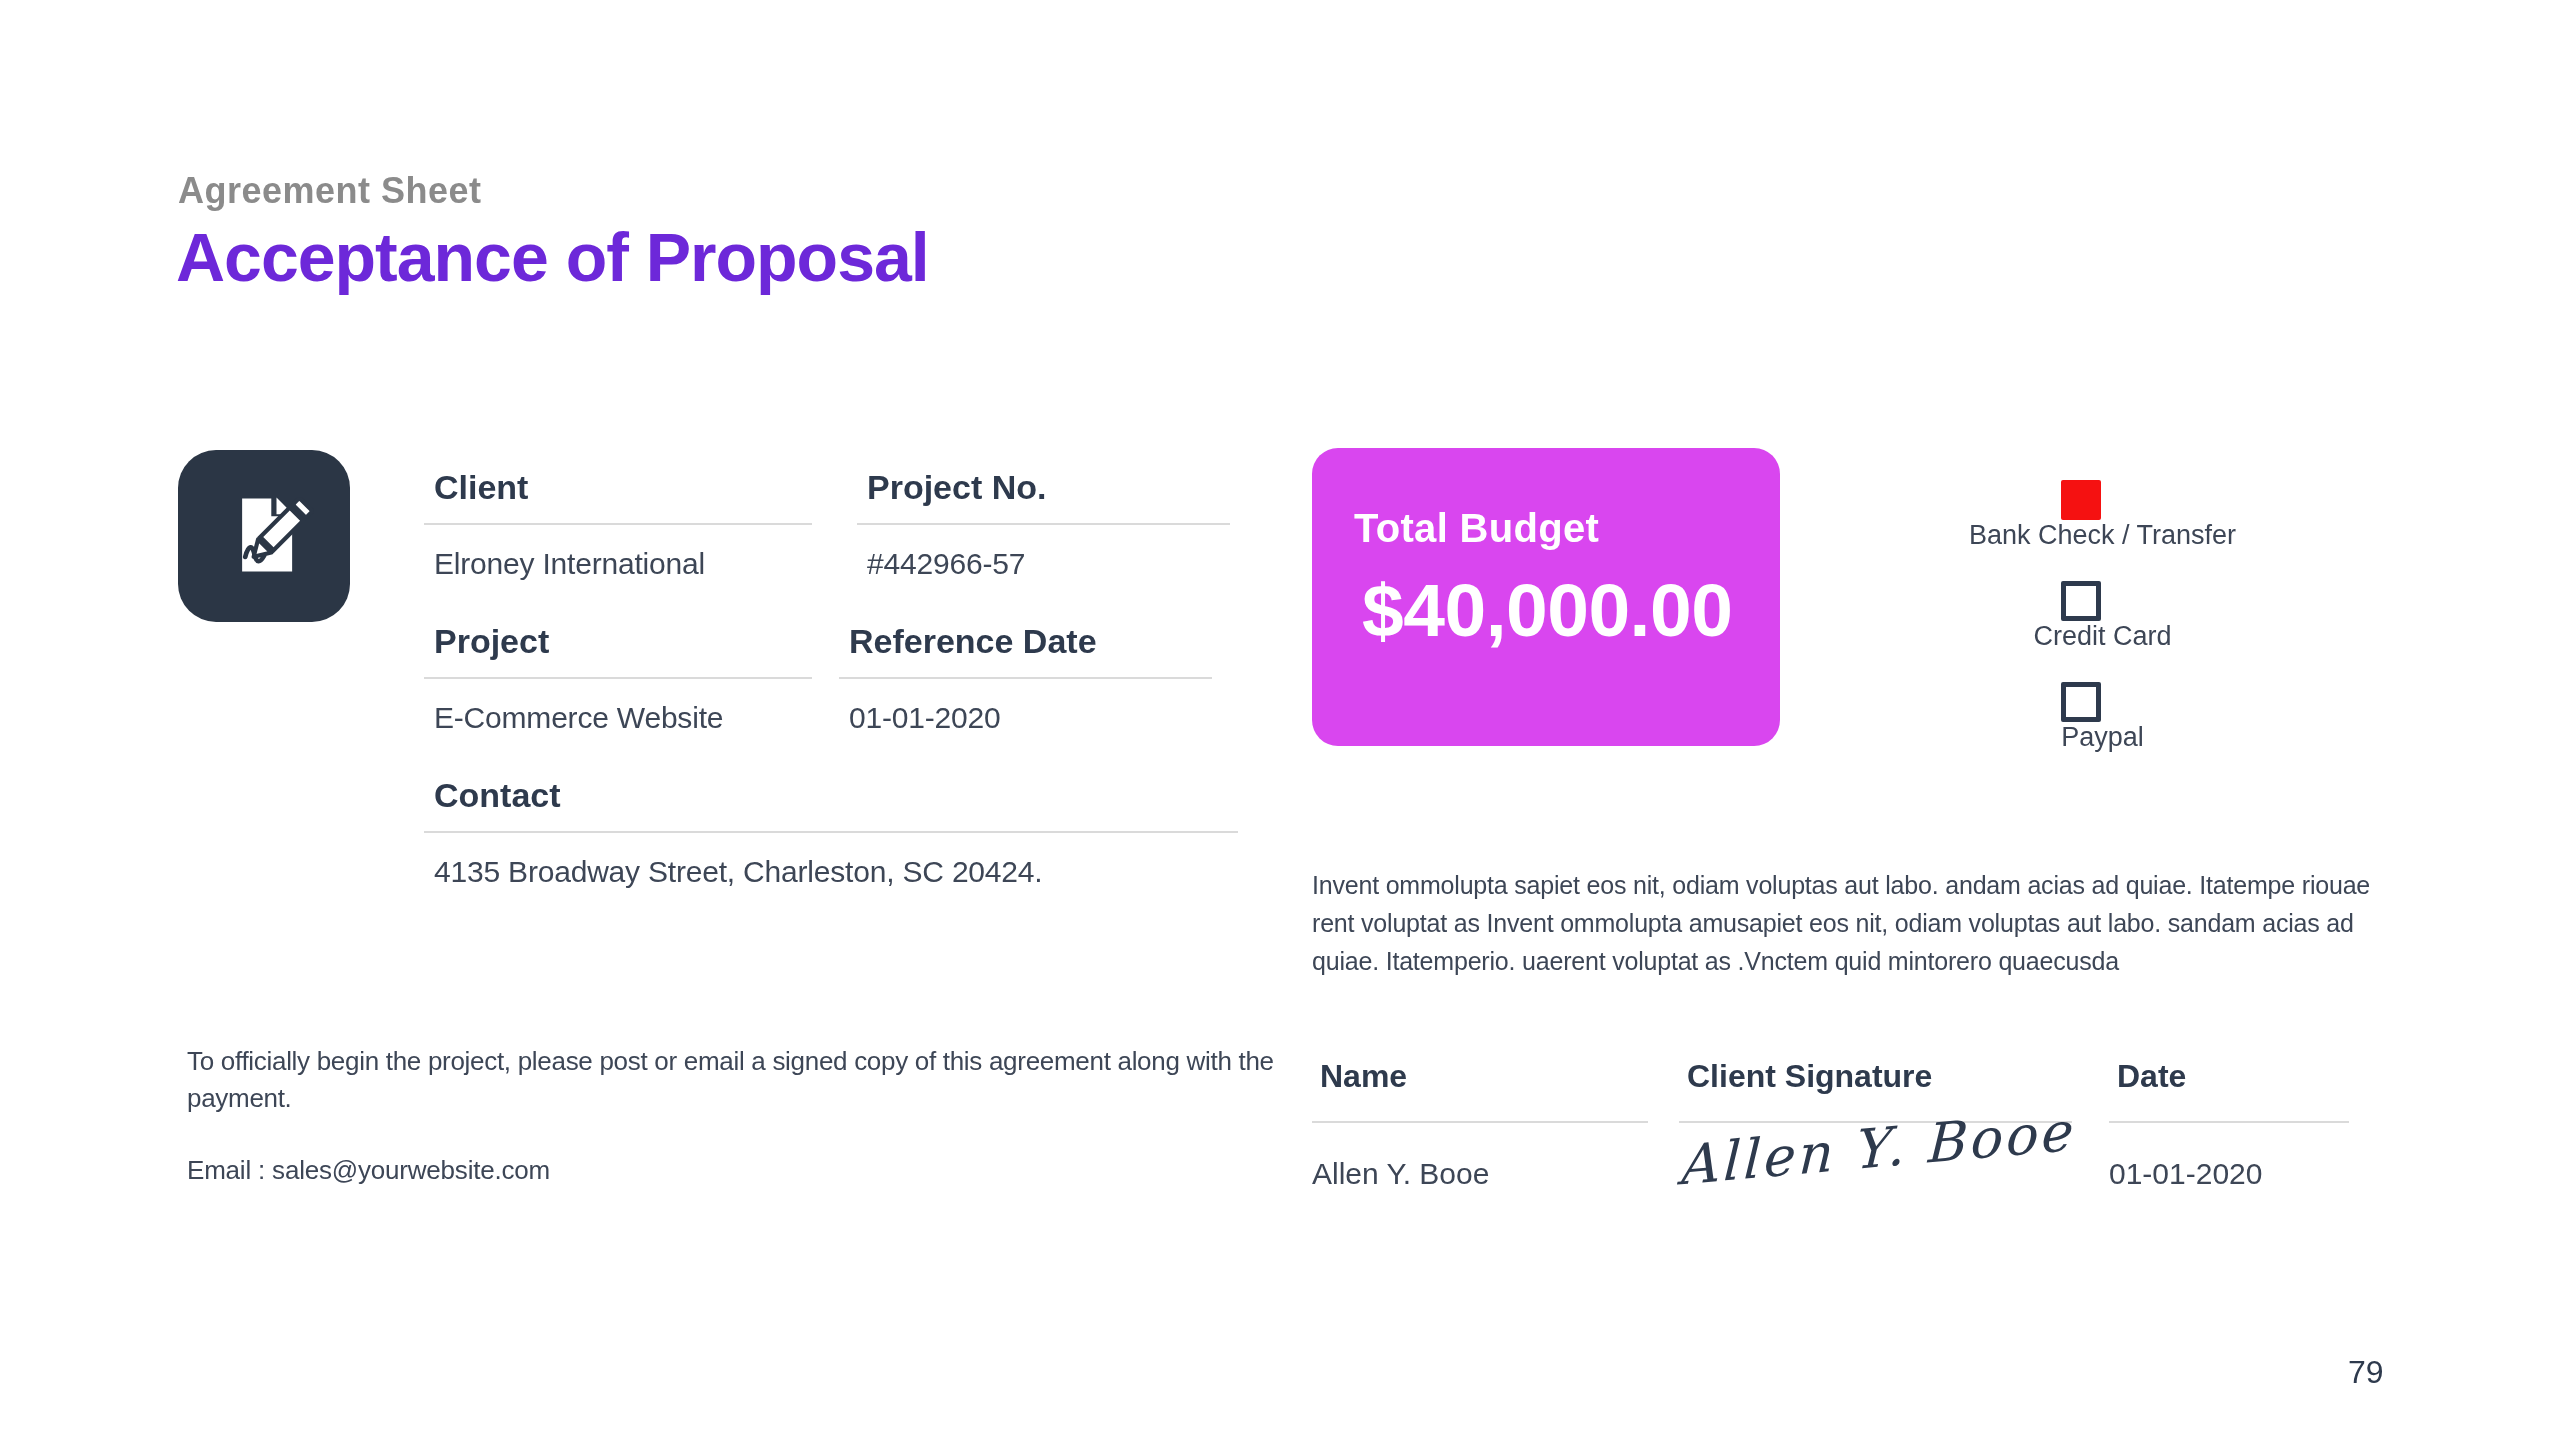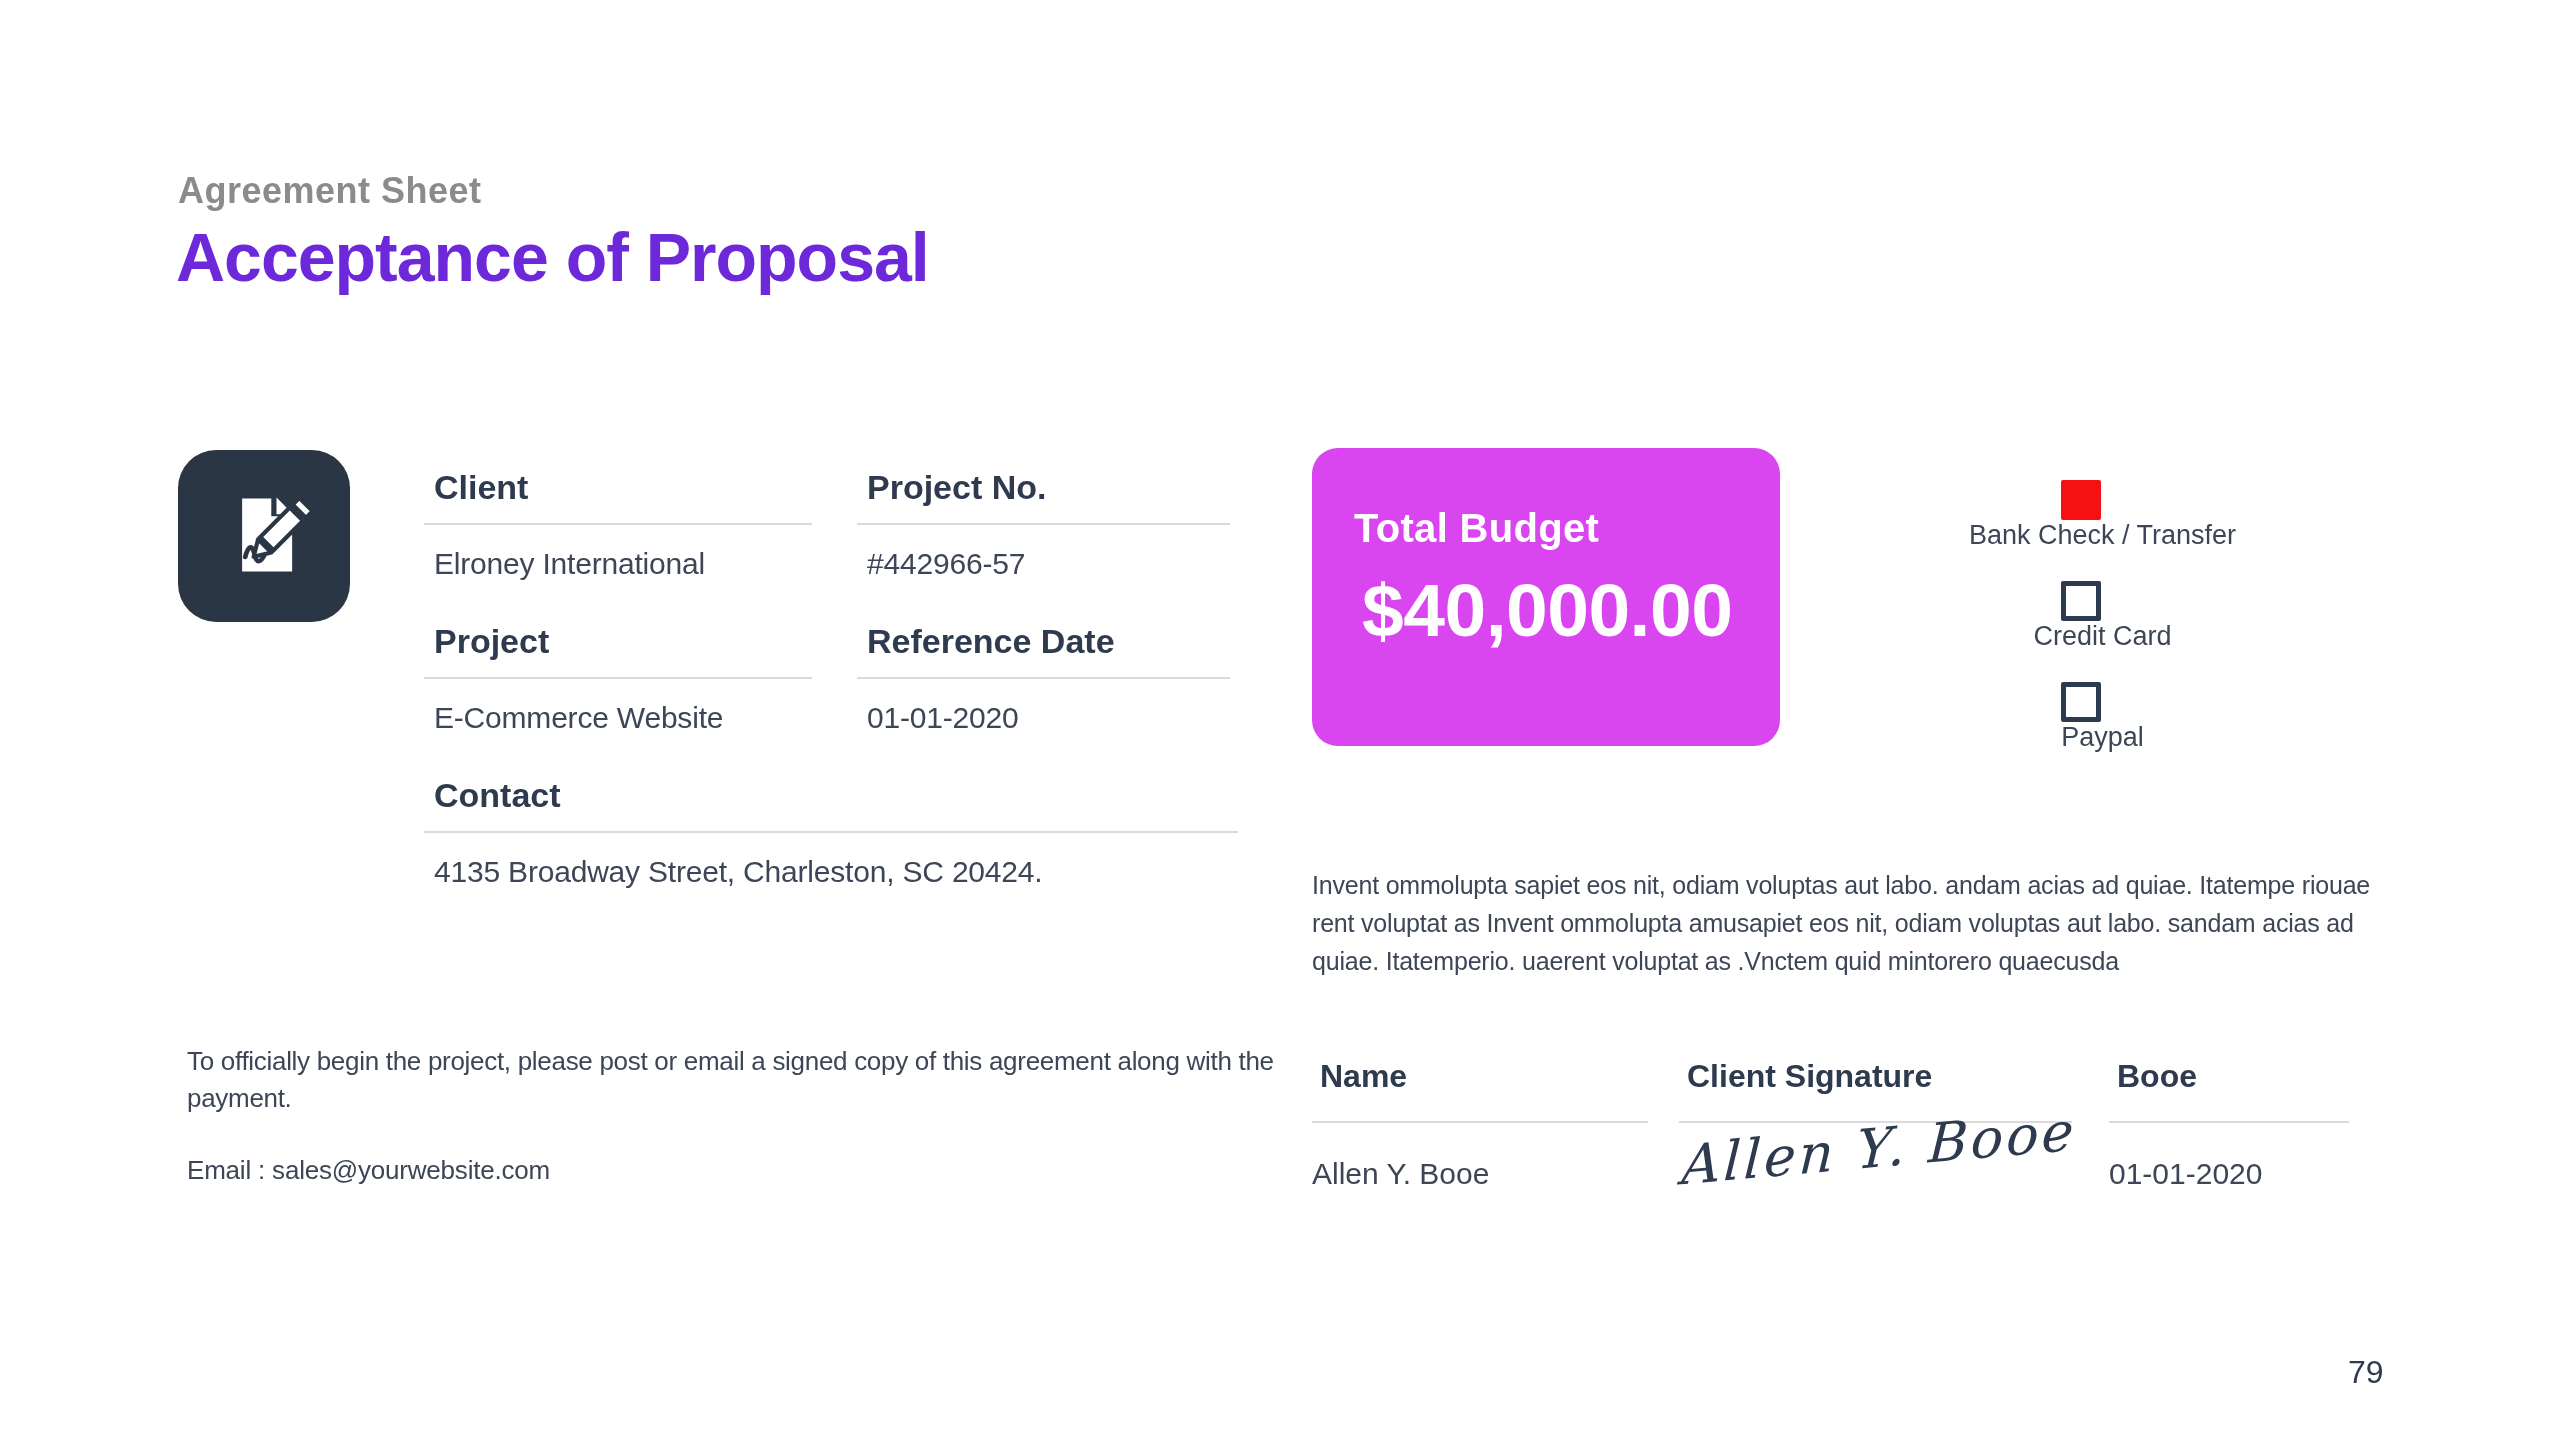--- a/index.html
+++ b/index.html
@@ -41,21 +41,21 @@
     padding-left:10px;
   }
   .rule { height:2px; background:#dadada; margin-top:16px; }
   .cell .val {
     font-size:30px; color:#3d4656; margin-top:22px;
     padding-left:10px; letter-spacing:-0.2px;
   }
   .cell-client        { left:424px; top:468px; width:388px; }
   .cell-project-no    { left:857px; top:468px; width:373px; }
   .cell-project       { left:424px; top:622px; width:388px; }
-  .cell-reference     { left:857px; top:622px; width:373px; }
+  .cell-reference     { left:839px; top:622px; width:373px; }
   .cell-contact       { left:424px; top:776px; width:814px; }
 
   
   .budget-card {
     position:absolute; left:1312px; top:448px;
     width:468px; height:298px;
     background:#d946ef; border-radius:26px;
     color:#ffffff; padding:58px 42px 0 42px;
   }
   .budget-label { font-size:40px; font-weight:700; letter-spacing:0.3px; }
@@ -197,21 +197,21 @@
     <div class="val">Allen Y. Booe</div>
   </div>
 
   <div class="sig-col sig-sign">
     <div class="lbl">Client Signature</div>
     <div class="rule"></div>
   </div>
   <div class="script-value">Allen Y. Booe</div>
 
   <div class="sig-col sig-date">
-    <div class="lbl">Booe</div>
+    <div class="lbl">Date</div>
     <div class="rule"></div>
     <div class="val">01-01-2020</div>
   </div>
 
   <div class="note">To officially begin the project, please post or email a signed copy of this agreement along with the payment.</div>
   <div class="email">Email : sales@yourwebsite.com</div>
 
   <div class="page-number">79</div>
 
 </div>

